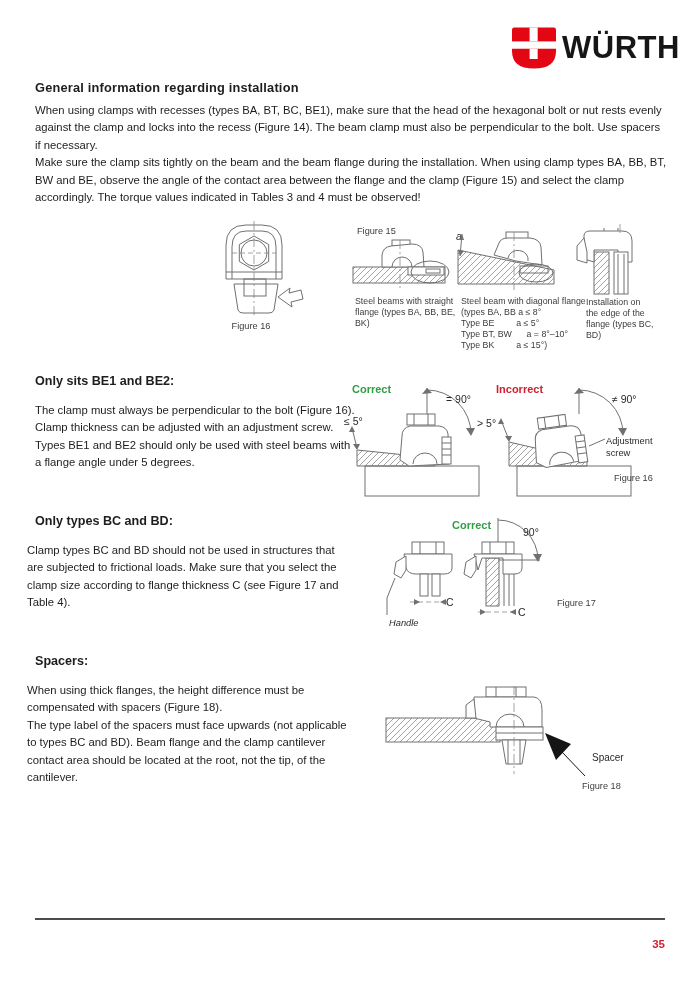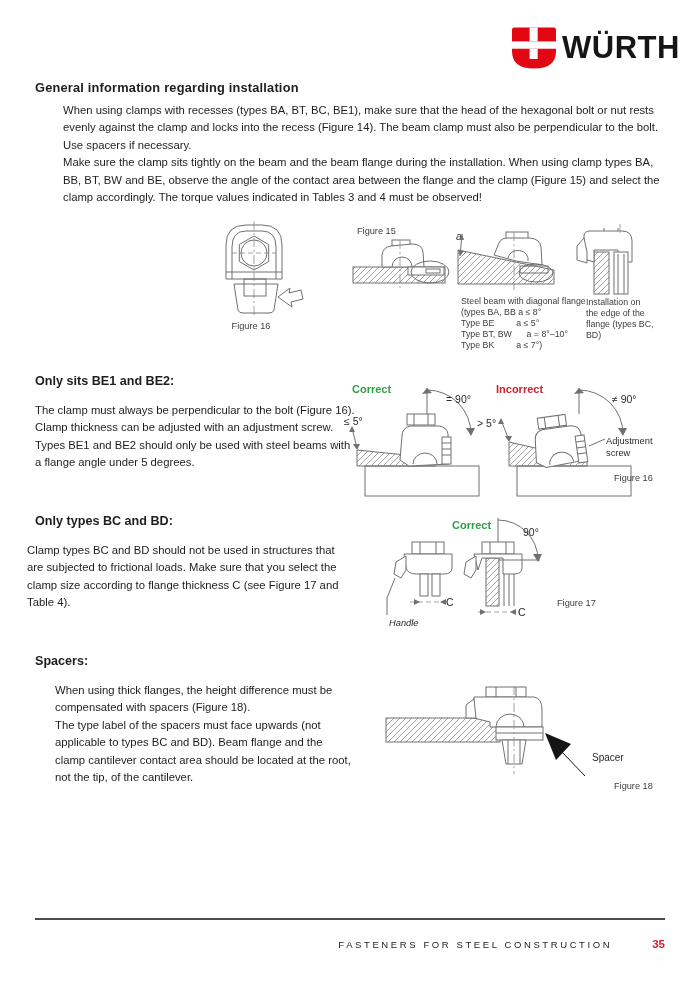--- a/index.html
+++ b/index.html
@@ -13,21 +13,21 @@
   html,body{margin:0;padding:0;background:#e8e8e8;}
   .page{
     position:relative;width:700px;height:990px;background:#ffffff;
     font-family:"Liberation Sans", sans-serif;color:var(--ink);
     overflow:hidden;margin:0 auto;
   }
   .abs{position:absolute;}
   .h1{font-size:12.8px;font-weight:bold;letter-spacing:.2px;}
   .h2{font-size:12.6px;font-weight:bold;}
   .body-text{font-size:11.3px;line-height:17.4px;}
-  .body-text span{display:block;margin-left:28px;}
+  .body-text span{display:block;}
   .cap{font-size:8.8px;line-height:11px;color:#3c3c3c;}
   .cap span{display:block;}
   .cap .pre{white-space:pre;}
   .figlabel{font-size:9.2px;color:#3c3c3c;}
   .angle{font-size:10.5px;color:#2a2a2a;}
   .alpha{font-size:10.5px;font-style:italic;color:#2a2a2a;}
   .correct{font-size:11px;font-weight:bold;color:var(--correct-green);}
   .incorrect{font-size:11px;font-weight:bold;color:var(--incorrect-red);}
   .small-note{font-size:9.3px;line-height:11.5px;color:#2a2a2a;}
   .logo-word{font-size:31px;font-weight:bold;letter-spacing:.5px;color:#161616;}
@@ -99,20 +99,21 @@
         <path class="ln" d="M40 27 A10 10 0 0 1 60 27"></path>
       </g>
       <g>
         <rect class="ln2" x="56" y="27" width="36" height="8"></rect>
         <rect class="ln" x="74" y="29" width="14" height="4"></rect>
         <ellipse class="ln" cx="78" cy="32" rx="19" ry="11"></ellipse>
       </g>
       <line class="dash" x1="48" y1="0" x2="48" y2="50"></line>
     </svg>
   </div>
+  <div class="abs cap" style="left:355px;top:296px;width:108px;">Steel beams with straight flange (types BA, BB, BE, BK)</div>
 
   <div class="abs alpha" style="left:456px;top:230px;">a</div>
   <div class="abs" style="left:456px;top:232px;">
     <svg width="104" height="62" viewBox="0 0 104 62">
       <defs>
         <pattern id="hB" width="6" height="6" patternUnits="userSpaceOnUse">
           <path d="M-1 1 L1 -1 M0 6 L6 0 M5 7 L7 5" stroke="#9a9a9a" stroke-width=".9"></path>
         </pattern>
       </defs>
       <polygon points="2,18 98,38 98,52 2,52" fill="url(#hB)" stroke="#707070"></polygon>
@@ -129,21 +130,21 @@
         <rect class="ln" x="64" y="34" width="28" height="7"></rect>
       </g>
       <line class="dash" x1="58" y1="0" x2="58" y2="58"></line>
     </svg>
   </div>
   <div class="abs cap" style="left:461px;top:296px;width:132px;">
     <span>Steel beam with diagonal flange</span>
     <span class="pre">(types BA, BB a ≤ 8°</span>
     <span class="pre">Type BE         a ≤ 5°</span>
     <span class="pre">Type BT, BW      a = 8°–10°</span>
-    <span class="pre">Type BK         a ≤ 7°)</span>
+    <span class="pre">Type BK         a ≤ 15°)</span>
   </div>
 
   <div class="abs" style="left:574px;top:228px;">
     <svg width="70" height="66" viewBox="0 0 70 66">
       <defs>
         <pattern id="hC" width="6" height="6" patternUnits="userSpaceOnUse">
           <path d="M-1 1 L1 -1 M0 6 L6 0 M5 7 L7 5" stroke="#9a9a9a" stroke-width=".9"></path>
         </pattern>
       </defs>
       <rect x="20" y="24" width="15" height="42" fill="url(#hC)" stroke="#707070"></rect>
@@ -314,21 +315,20 @@
         <line class="ln" x1="142" y1="54" x2="142" y2="78"></line>
       </g>
       <line class="dash" x1="136" y1="0" x2="136" y2="88"></line>
       <g>
         <polygon points="167,47 193,58 178,74" fill="#151515"></polygon>
         <line x1="184" y1="66" x2="207" y2="90" stroke="#151515" stroke-width="1"></line>
       </g>
     </svg>
   </div>
   <div class="abs small-note" style="left:592px;top:752px;font-size:10px;">Spacer</div>
-  <div class="abs figlabel" style="left:580px;top:781px;padding-left:34px;">Figure 18</div>
+  <div class="abs figlabel" style="left:548px;top:781px;padding-left:34px;">Figure 18</div>
 
   <div class="abs footer-line" style="left:35px;top:918px;"></div>
   <div class="abs footer-row" style="left:35px;top:938px;">
-    <span class="footer-title">FASTENERS FOR STEEL CONSTRUCTION</span>
     <span class="footer-page">35</span>
   </div>
 
 </div>
 
 </body></html>

